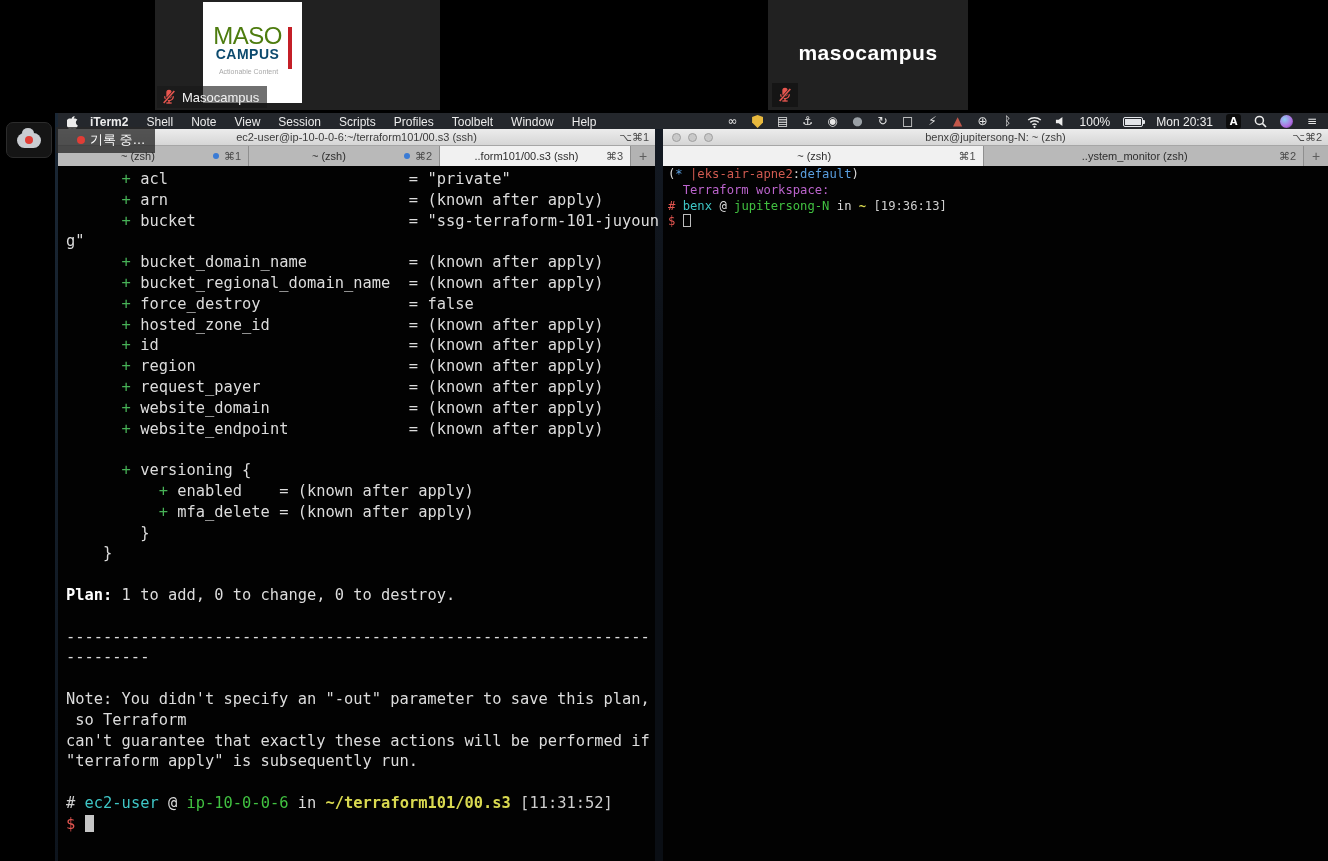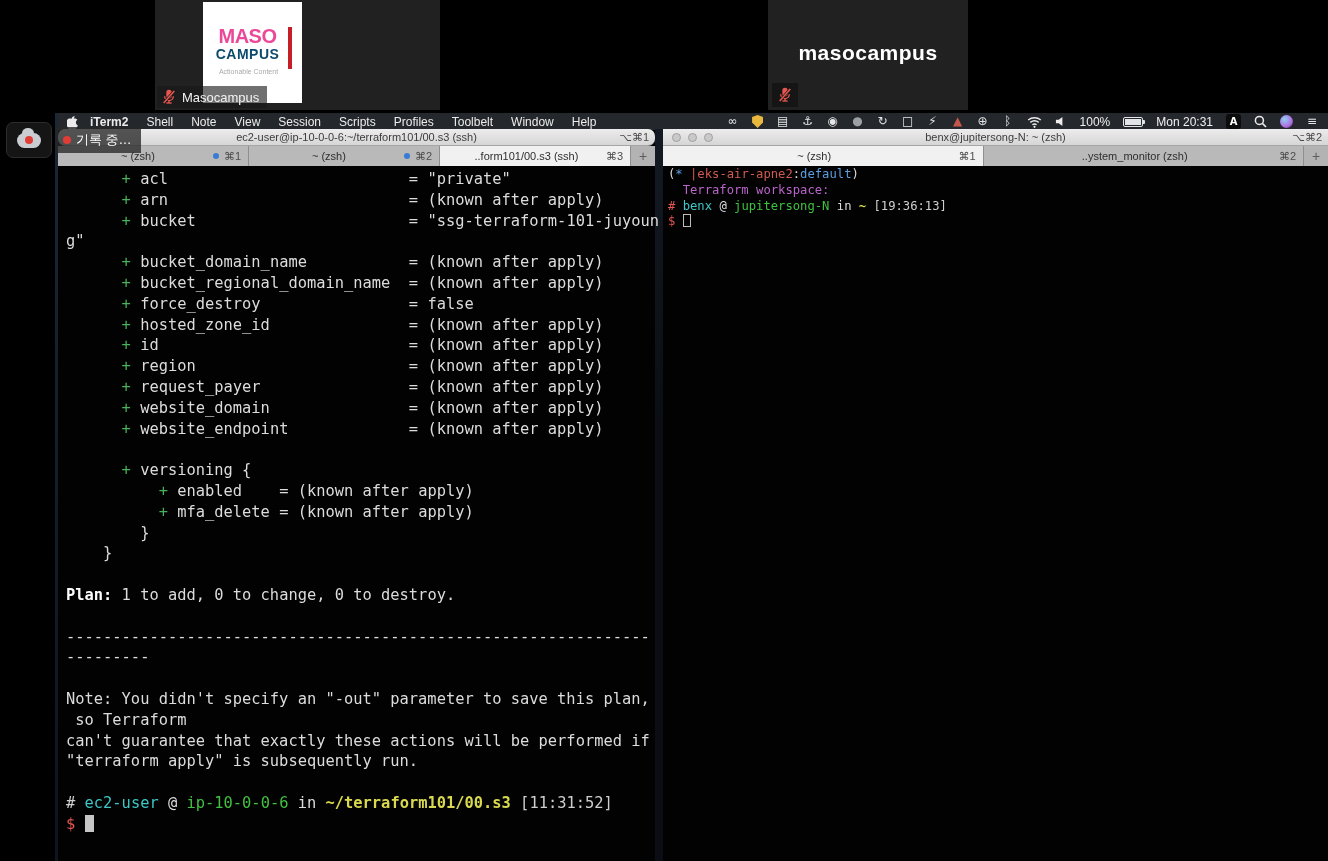--- a/index.html
+++ b/index.html
@@ -7,30 +7,30 @@
   body { width:1328px; height:861px; overflow:hidden; font-family:"Liberation Sans","DejaVu Sans",sans-serif; }
   .stage { position:relative; width:1328px; height:861px; background:#000; overflow:hidden; }
 
   
   .tile { position:absolute; top:0; height:110px; background:#212121; }
   .tile-name-center { position:absolute; left:0; right:0; top:50%; transform:translateY(-60%); text-align:center; color:#fff; font-weight:bold; letter-spacing:.5px; }
   .mic-chip { position:absolute; left:4px; bottom:3px; width:26px; height:24px; background:rgba(0,0,0,.35); display:flex; align-items:center; justify-content:center; }
   .name-tag { position:absolute; left:2px; bottom:2px; height:22px; background:rgba(25,25,25,.62); display:flex; align-items:center; gap:5px; padding:0 8px 0 4px; color:#f2f2f2; font-size:13px; }
   .logo-card { position:absolute; left:48px; top:2px; width:99px; height:101px; background:#fff; text-align:center; padding-top:24px; }
   .logo-bar { position:absolute; right:10px; top:25px; width:4px; height:42px; background:#c41f27; }
-  .logo-maso { color:#ec4899; font-size:20px; font-weight:bold; letter-spacing:-.5px; line-height:20px; padding-right:10px; }
+  .logo-maso { color:#4d7c0f; font-size:24px; font-weight:normal; letter-spacing:-.5px; line-height:20px; padding-right:10px; }
   .logo-campus { color:#0c4a6e; font-size:14px; font-weight:bold; letter-spacing:.5px; line-height:17px; padding-right:10px; }
   .logo-sub { color:#a9a9a9; font-size:7px; margin-top:5px; padding-right:8px; }
 
   
   .rec-pill { position:absolute; left:6px; top:122px; width:46px; height:36px; background:#151515; border:1px solid #2c2c2c; border-radius:7px; display:flex; align-items:center; justify-content:center; z-index:30; }
   .rec-cloud { position:relative; width:24px; height:15px; background:#c9ccd1; border-radius:8px; }
   .rec-cloud::before { content:""; position:absolute; left:5px; top:-5px; width:12px; height:10px; background:#c9ccd1; border-radius:50%; }
   .rec-cloud .dot { position:absolute; left:8px; top:3px; width:8px; height:8px; background:#e03d36; border-radius:50%; }
-  .rec-label { position:absolute; left:56px; top:127px; height:26px; background:rgba(40,40,40,.78); display:flex; align-items:center; gap:5px; padding:0 9px 0 7px; z-index:30; }
+  .rec-label { position:absolute; left:56px; top:127px; height:26px; background:rgba(40,40,40,.78); display:flex; align-items:center; gap:5px; padding:0 9px 0 21px; z-index:30; }
   .rec-label .dot { width:8px; height:8px; border-radius:50%; background:#e03d36; }
   .rec-label span.txt { color:#fff; font-size:13px; }
 
   
   .menubar { position:absolute; left:58px; top:113px; width:1270px; height:17px; background:#24272c; display:flex; align-items:center; padding:0 10px 0 9px; color:#ececec; font-size:12px; }
   .menus { display:flex; align-items:center; gap:0; }
   .menus .mi { padding:16px 9px; white-space:nowrap; }
   .menus .mi.first { font-weight:bold; }
   .status { margin-left:auto; display:flex; align-items:center; gap:13px; }
   .status .ic { display:inline-flex; align-items:center; justify-content:center; min-width:12px; height:15px; color:#e6e6e6; font-size:12px; line-height:15px; font-family:"DejaVu Sans",sans-serif; }
@@ -206,21 +206,21 @@
           <span class="siri-shape"></span>
         </span>
         <span class="ic">≡</span>
       </div>
   </div>
 
   <div class="wp-left"></div>
   <div class="wp-gap"></div>
 
   <div>
-    <div class="titlebar" style="left:58px;top:129px;width:597px;border-radius:7px;">
+    <div class="titlebar" style="left:58px;top:129px;width:597px;">
       <span class="title">ec2-user@ip-10-0-0-6:~/terraform101/00.s3 (ssh)</span>
       <span class="shortcut">⌥⌘1</span>
     </div>
     <div class="tabbar" style="left:58px;top:146px;width:597px;" id="left-tabs">
         <div class="tab">
           <span class="lbl">~ (zsh)</span>
           <span class="dot"></span>
           <span class="sc">⌘1</span>
         </div>
         <div class="tab">

